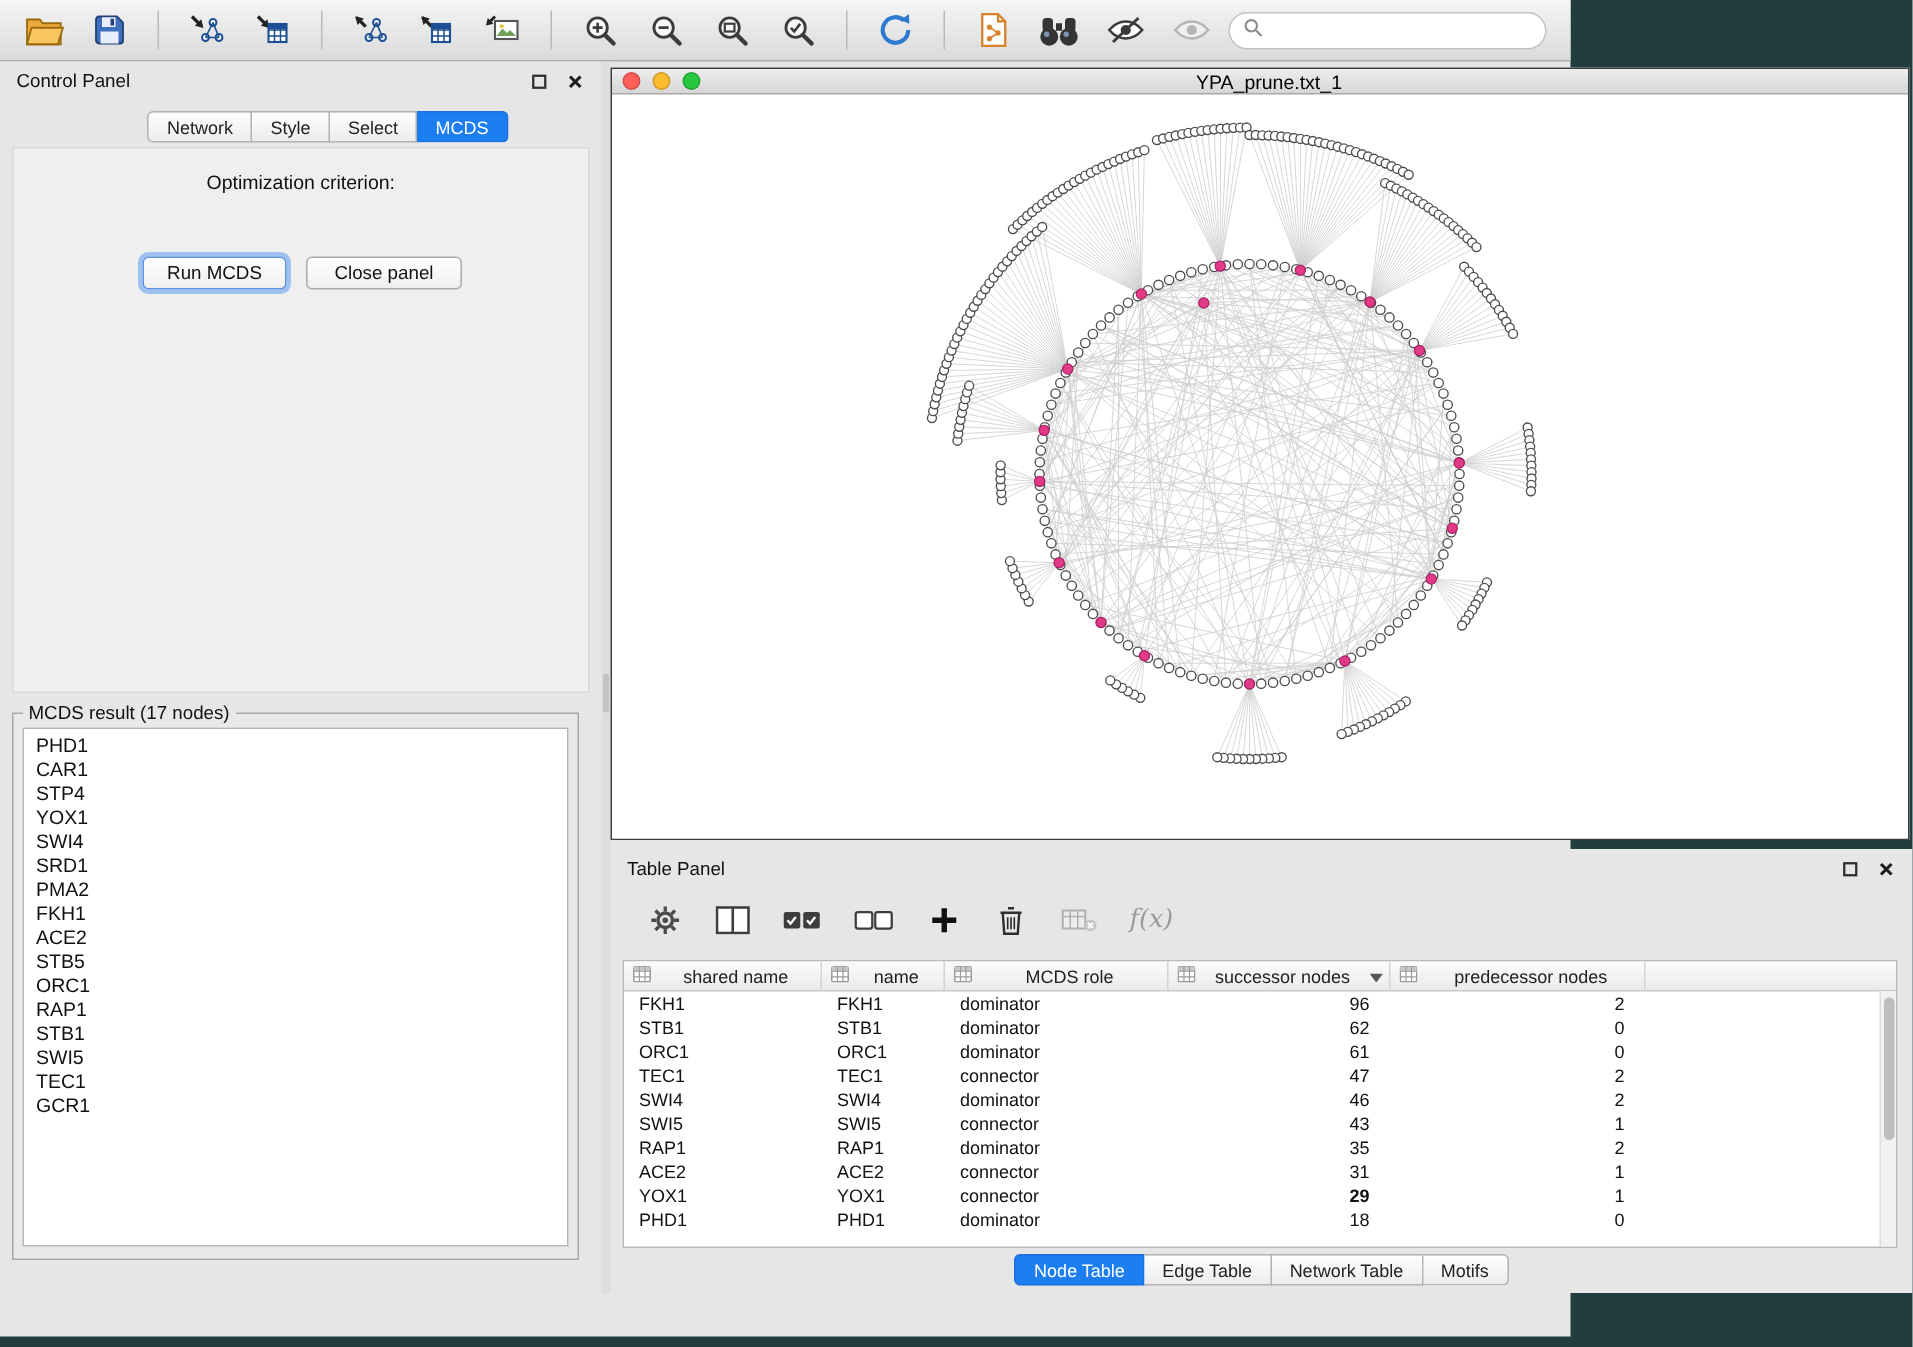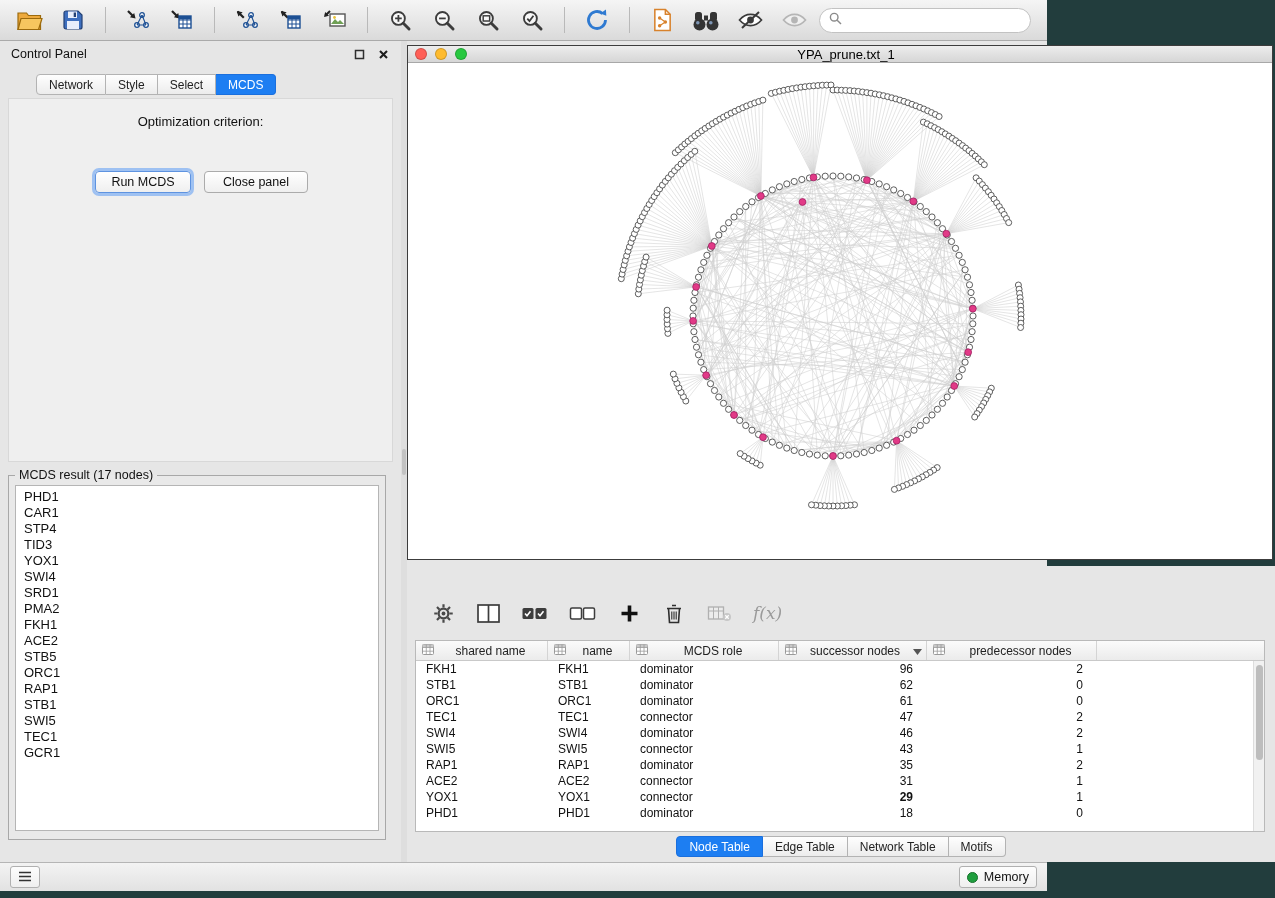--- a/index.html
+++ b/index.html
@@ -13,21 +13,21 @@
   .tsep{width:1px;height:26px;background:#b9b9b9;margin:0 7px;}
   .search-box{margin-left:auto;margin-right:6px;width:278px;height:25px;background:#fff;border:1px solid #c2c2c2;border-radius:13px;display:flex;align-items:center;padding:0 9px;gap:6px;}
   .search-input{border:none;outline:none;flex:1;font-size:12.5px;font-family:"Liberation Sans",sans-serif;background:transparent;}
 
   
   .control-panel{position:absolute;left:0;top:41px;width:401px;height:821px;background:#e6e6e6;}
   .panel-header{height:26px;display:flex;align-items:center;padding:0 11px;}
   .panel-title{font-size:12.5px;color:#111;}
   .win-btns{margin-left:auto;display:flex;gap:11px;align-items:center;}
   .win-btn{display:flex;align-items:center;justify-content:center;width:13px;height:13px;}
-  .tabs-row{display:flex;margin-top:7px;padding-left:36px;}
+  .tabs-row{display:flex;justify-content:center;margin-top:7px;padding-left:36px;}
   .tab{font-size:12px;font-family:"Liberation Sans",sans-serif;padding:3px 12px;height:21px;border:1px solid #b3b3b3;background:linear-gradient(#fefefe,#ececec);color:#222;cursor:default;}
   .tab+.tab{border-left:none;}
   .tab:first-child{border-radius:4px 0 0 4px;}
   .tab:last-child{border-radius:0 4px 4px 0;}
   .tab.active{background:#1d7ef2;border-color:#1a6fdd;color:#fff;}
   .cp-content{position:absolute;left:8px;top:57px;width:385px;height:364px;background:#efefef;border:1px solid #d8d8d8;}
   .opt-label{text-align:center;margin-top:15px;font-size:13px;}
   .dropdown{position:absolute;left:37px;top:38px;width:312px;height:22px;background:#fff;border:1px solid #b5b5b5;border-radius:4px;display:flex;align-items:center;}
   .dropdown-text{flex:1;font-size:12.5px;padding-left:8px;white-space:nowrap;overflow:hidden;}
   .dropdown-stepper{width:19px;height:22px;margin:-1px -1px -1px 0;background:linear-gradient(#4f94f7,#1d6ef0);border-radius:0 4px 4px 0;display:flex;flex-direction:column;align-items:center;justify-content:center;gap:1px;}
@@ -255,21 +255,20 @@
         <button class="btn" style="left:195px;width:104px;">Close panel</button>
       </div>
     </div>
 
     <fieldset class="mcds-fieldset">
       <legend>MCDS result (17 nodes)</legend>
       <div class="mcds-list" id="mcds-list">
           <div class="list-item">PHD1</div>
           <div class="list-item">CAR1</div>
           <div class="list-item">STP4</div>
-          <div class="list-item">TID3</div>
           <div class="list-item">YOX1</div>
           <div class="list-item">SWI4</div>
           <div class="list-item">SRD1</div>
           <div class="list-item">PMA2</div>
           <div class="list-item">FKH1</div>
           <div class="list-item">ACE2</div>
           <div class="list-item">STB5</div>
           <div class="list-item">ORC1</div>
           <div class="list-item">RAP1</div>
           <div class="list-item">STB1</div>
@@ -1112,20 +1111,35 @@
           <circle cx="285.1" cy="257.9" r="3.4"></circle>
           <circle cx="288.1" cy="223.9" r="3.4"></circle>
           <circle cx="560.2" cy="289.2" r="3.4"></circle>
           <circle cx="326" cy="352" r="3.4"></circle>
           <circle cx="394.5" cy="139" r="3.4"></circle>
         </g>
       </svg>
   </div>
 
   <div class="table-panel">
+    <div class="panel-header">
+      <span class="panel-title">Table Panel</span>
+      <span class="win-btns">
+        <span class="win-btn">
+            <svg width="11" height="11">
+              <rect x="1.5" y="1.5" width="8" height="8" fill="none" stroke="#2e2e2e" stroke-width="1.5"></rect>
+            </svg>
+          </span>
+        <span class="win-btn">
+            <svg width="11" height="11">
+              <path d="M2 2l7 7M9 2l-7 7" stroke="#1d1d1d" stroke-width="2.1"></path>
+            </svg>
+          </span>
+      </span>
+    </div>
     <div class="tp-toolbar" id="tp-toolbar">
         <div class="ttbtn">
           <svg width="21" height="21" viewBox="0 0 20 20">
             <g stroke="#4a4a4a" stroke-width="2.1">
               <path d="M10 1.2v3.2M10 15.6v3.2M1.2 10h3.2M15.6 10h3.2M3.8 3.8l2.3 2.3M13.9 13.9l2.3 2.3M16.2 3.8l-2.3 2.3M6.1 13.9l-2.3 2.3"></path>
               <circle cx="10" cy="10" r="4.6" fill="none"></circle>
             </g>
             <circle cx="10" cy="10" r="1.8" fill="#4a4a4a"></circle>
           </svg>
         </div>
@@ -1299,25 +1313,14 @@
     </div>
 
     <div class="tp-tabs" id="tp-tabs">
         <button class="tab active">Node Table</button>
         <button class="tab">Edge Table</button>
         <button class="tab">Network Table</button>
         <button class="tab">Motifs</button>
       </div>
   </div>
 
-  <div class="statusbar">
-    <div class="sb-btn">
-      <span><svg width="14" height="11">
-            <path d="M1 1.5h12M1 5.5h12M1 9.5h12" stroke="#333" stroke-width="1.7"></path>
-          </svg></span>
-    </div>
-    <div class="sb-btn memory-btn">
-      <span class="green-dot"></span>
-      <span class="memory-label">Memory</span>
-    </div>
-  </div>
 
 </div>
 
 </body></html>

